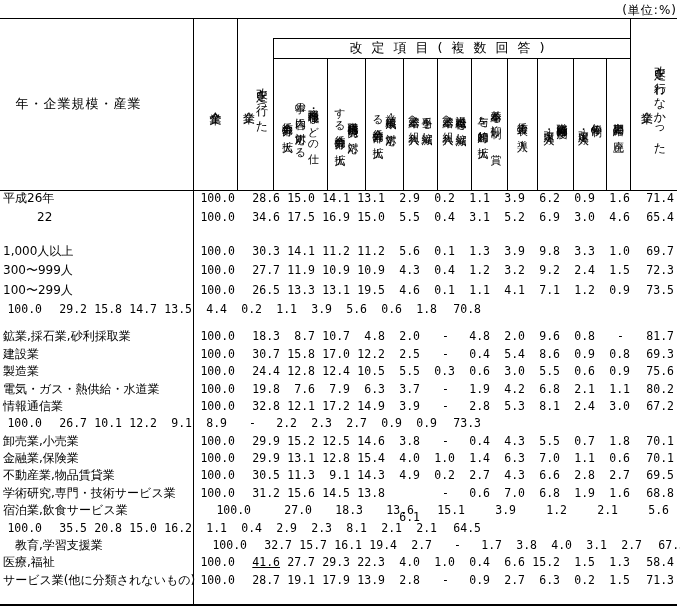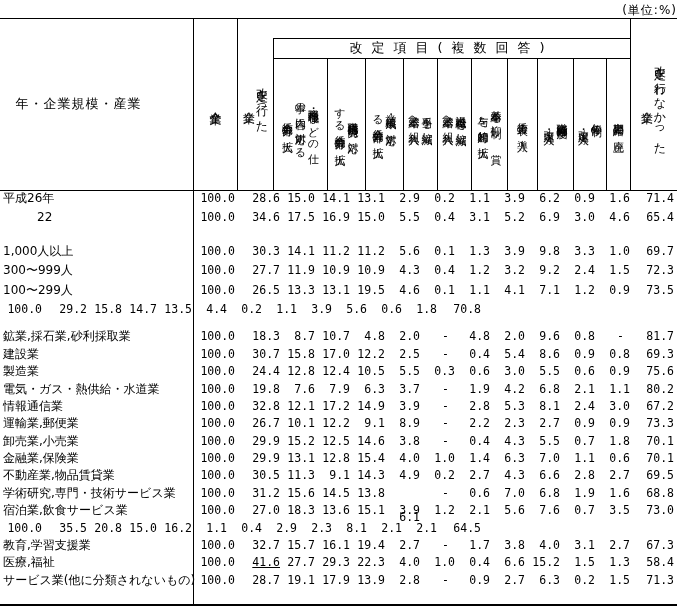--- a/index.html
+++ b/index.html
@@ -277,21 +277,20 @@
           <div class="cell" style="width: 35px;">3.9</div>
           <div class="cell dash" style="width: 35px;">-</div>
           <div class="cell" style="width: 35px;">2.8</div>
           <div class="cell" style="width: 35px;">5.3</div>
           <div class="cell" style="width: 35px;">8.1</div>
           <div class="cell" style="width: 35px;">2.4</div>
           <div class="cell" style="width: 35px;">3.0</div>
           <div class="cell" style="width: 44px;">67.2</div>
         </div>
         <div class="row" style="height: 17.4px;">
-          <div class="rlabel">運輸業,郵便業</div>
           <div class="cell" style="width: 46px;">100.0</div>
           <div class="cell" style="width: 45px;">26.7</div>
           <div class="cell" style="width: 35px;">10.1</div>
           <div class="cell" style="width: 35px;">12.2</div>
           <div class="cell" style="width: 35px;">9.1</div>
           <div class="cell" style="width: 35px;">8.9</div>
           <div class="cell dash" style="width: 35px;">-</div>
           <div class="cell" style="width: 35px;">2.2</div>
           <div class="cell" style="width: 35px;">2.3</div>
           <div class="cell" style="width: 35px;">2.7</div>
@@ -356,21 +355,21 @@
           <div class="cell" style="width: 35px;">13.8</div>
           <div class="cell" style="width: 35px; margin-top: 24px;">6.1</div>
           <div class="cell dash" style="width: 35px;">-</div>
           <div class="cell" style="width: 35px;">0.6</div>
           <div class="cell" style="width: 35px;">7.0</div>
           <div class="cell" style="width: 35px;">6.8</div>
           <div class="cell" style="width: 35px;">1.9</div>
           <div class="cell" style="width: 35px;">1.6</div>
           <div class="cell" style="width: 44px;">68.8</div>
         </div>
-        <div class="row" style="height: 17.4px;">
+        <div class="row" style="height: 17.4px; gap: 16px;">
           <div class="rlabel">宿泊業,飲食サービス業</div>
           <div class="cell" style="width: 46px;">100.0</div>
           <div class="cell" style="width: 45px;">27.0</div>
           <div class="cell" style="width: 35px;">18.3</div>
           <div class="cell" style="width: 35px;">13.6</div>
           <div class="cell" style="width: 35px;">15.1</div>
           <div class="cell" style="width: 35px;">3.9</div>
           <div class="cell" style="width: 35px;">1.2</div>
           <div class="cell" style="width: 35px;">2.1</div>
           <div class="cell" style="width: 35px;">5.6</div>
@@ -387,21 +386,21 @@
           <div class="cell" style="width: 35px;">16.2</div>
           <div class="cell" style="width: 35px;">1.1</div>
           <div class="cell" style="width: 35px;">0.4</div>
           <div class="cell" style="width: 35px;">2.9</div>
           <div class="cell" style="width: 35px;">2.3</div>
           <div class="cell" style="width: 35px;">8.1</div>
           <div class="cell" style="width: 35px;">2.1</div>
           <div class="cell" style="width: 35px;">2.1</div>
           <div class="cell" style="width: 44px;">64.5</div>
         </div>
-        <div class="row" style="height: 17.4px;">
+        <div class="row" style="height: 17.4px; padding-left: 12px;">
           <div class="rlabel">教育,学習支援業</div>
           <div class="cell" style="width: 46px;">100.0</div>
           <div class="cell" style="width: 45px;">32.7</div>
           <div class="cell" style="width: 35px;">15.7</div>
           <div class="cell" style="width: 35px;">16.1</div>
           <div class="cell" style="width: 35px;">19.4</div>
           <div class="cell" style="width: 35px;">2.7</div>
           <div class="cell dash" style="width: 35px;">-</div>
           <div class="cell" style="width: 35px;">1.7</div>
           <div class="cell" style="width: 35px;">3.8</div>

